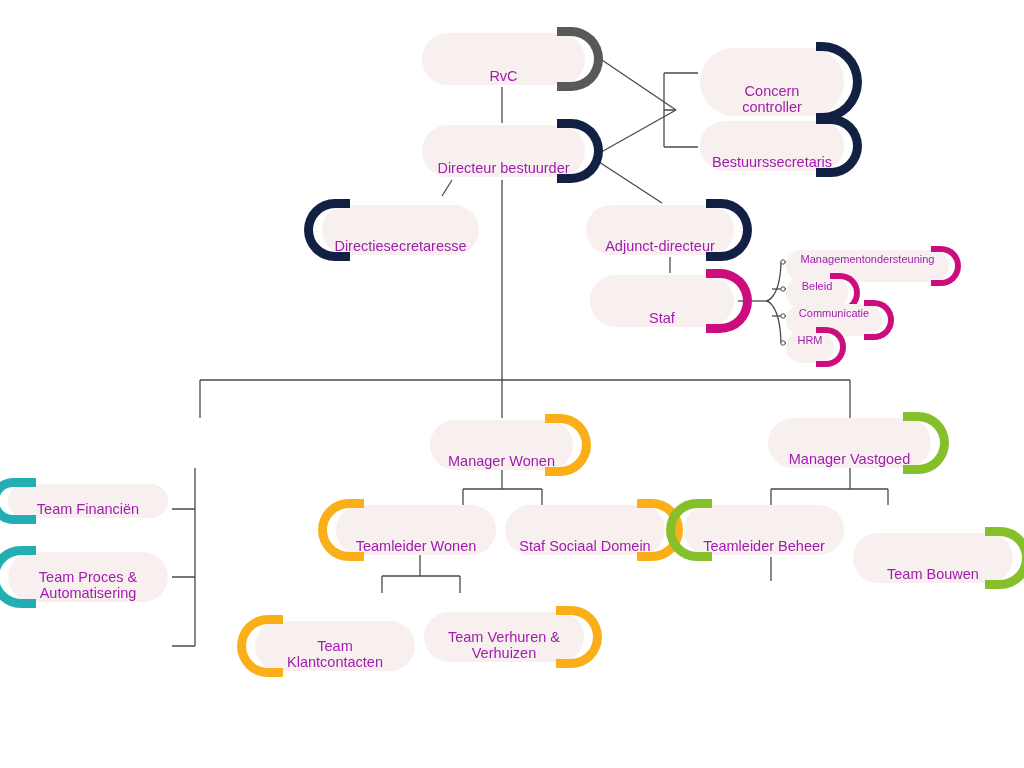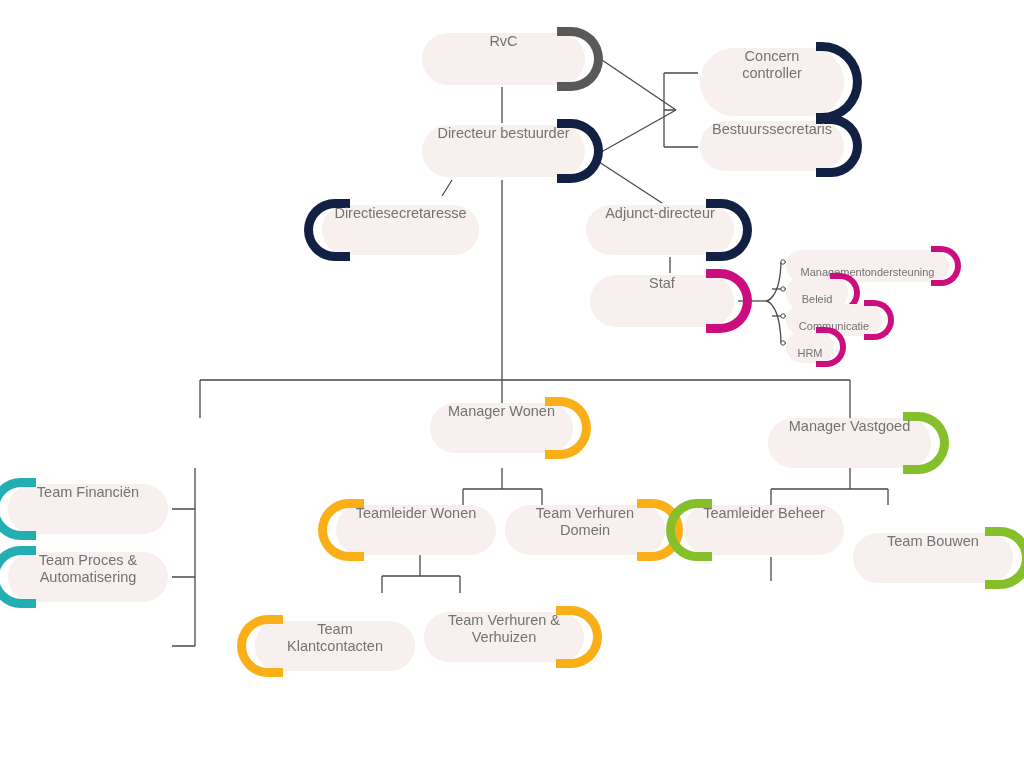--- a/index.html
+++ b/index.html
@@ -12,25 +12,25 @@
   }
   #chart{position:absolute;left:0;top:0;width:1024px;height:768px;}
 
   
   #wires{position:absolute;left:0;top:0;width:1024px;height:768px;}
 
   
   .node{
     position:absolute;
     box-sizing:border-box;
-    display:flex;align-items:flex-start;justify-content:center;
+    display:flex;align-items:flex-end;justify-content:center;
     text-align:center;
     background:#F7F0EF;
     border-radius:999px;
-    color:#737373;
+    color:#a21caf;
     font-size:14.5px;
     line-height:1.15;
     padding:0 14px;
     z-index:3;
   }
   
   .node .arc{
     position:absolute;
     top:-6px;
     height:calc(100% + 12px);
@@ -124,43 +124,43 @@
       <span>Beleid</span>
     </div>
     <div class="node arc-right sm" style="left: 786px; top: 304px; width: 96px; height: 24px;">
       <span class="arc" style="--c: #CC0D7E;"></span>
       <span>Communicatie</span>
     </div>
     <div class="node arc-right sm" style="left: 786px; top: 331px; width: 48px; height: 24px;">
       <span class="arc" style="--c: #CC0D7E;"></span>
       <span>HRM</span>
     </div>
-    <div class="node arc-right" style="left: 430px; top: 403px; width: 143px; height: 50px;">
+    <div class="node arc-right" style="left: 430px; top: 420px; width: 143px; height: 50px;">
       <span class="arc" style="--c: #FAAF18;"></span>
       <span>Manager Wonen</span>
     </div>
     <div class="node arc-right" style="left: 768px; top: 418px; width: 163px; height: 50px;">
       <span class="arc" style="--c: #85BF2A;"></span>
       <span>Manager Vastgoed</span>
     </div>
-    <div class="node arc-left" style="left: 8px; top: 484px; width: 160px; height: 50px;">
+    <div class="node arc-left" style="left: 8px; top: 484px; width: 160px; height: 34px;">
       <span class="arc" style="--c: #23AEB3;"></span>
       <span>Team Financiën</span>
     </div>
     <div class="node arc-left" style="left: 8px; top: 552px; width: 160px; height: 50px;">
       <span class="arc" style="--c: #23AEB3;"></span>
       <span>Team Proces &amp; Automatisering</span>
     </div>
     <div class="node arc-left" style="left: 336px; top: 505px; width: 160px; height: 50px;">
       <span class="arc" style="--c: #FAAF18;"></span>
       <span>Teamleider Wonen</span>
     </div>
     <div class="node arc-right" style="left: 505px; top: 505px; width: 160px; height: 50px;">
       <span class="arc" style="--c: #FAAF18;"></span>
-      <span>Team Verhuren Domein</span>
+      <span>Staf Sociaal Domein</span>
     </div>
     <div class="node arc-left" style="left: 255px; top: 593px; width: 160px; height: 50px; margin-top: 28px;">
       <span class="arc" style="--c: #FAAF18;"></span>
       <span>Team Klantcontacten</span>
     </div>
     <div class="node arc-right" style="left: 424px; top: 593px; width: 160px; height: 50px; margin-top: 19px;">
       <span class="arc" style="--c: #FAAF18;"></span>
       <span>Team Verhuren &amp; Verhuizen</span>
     </div>
     <div class="node arc-left" style="left: 684px; top: 505px; width: 160px; height: 50px;">

